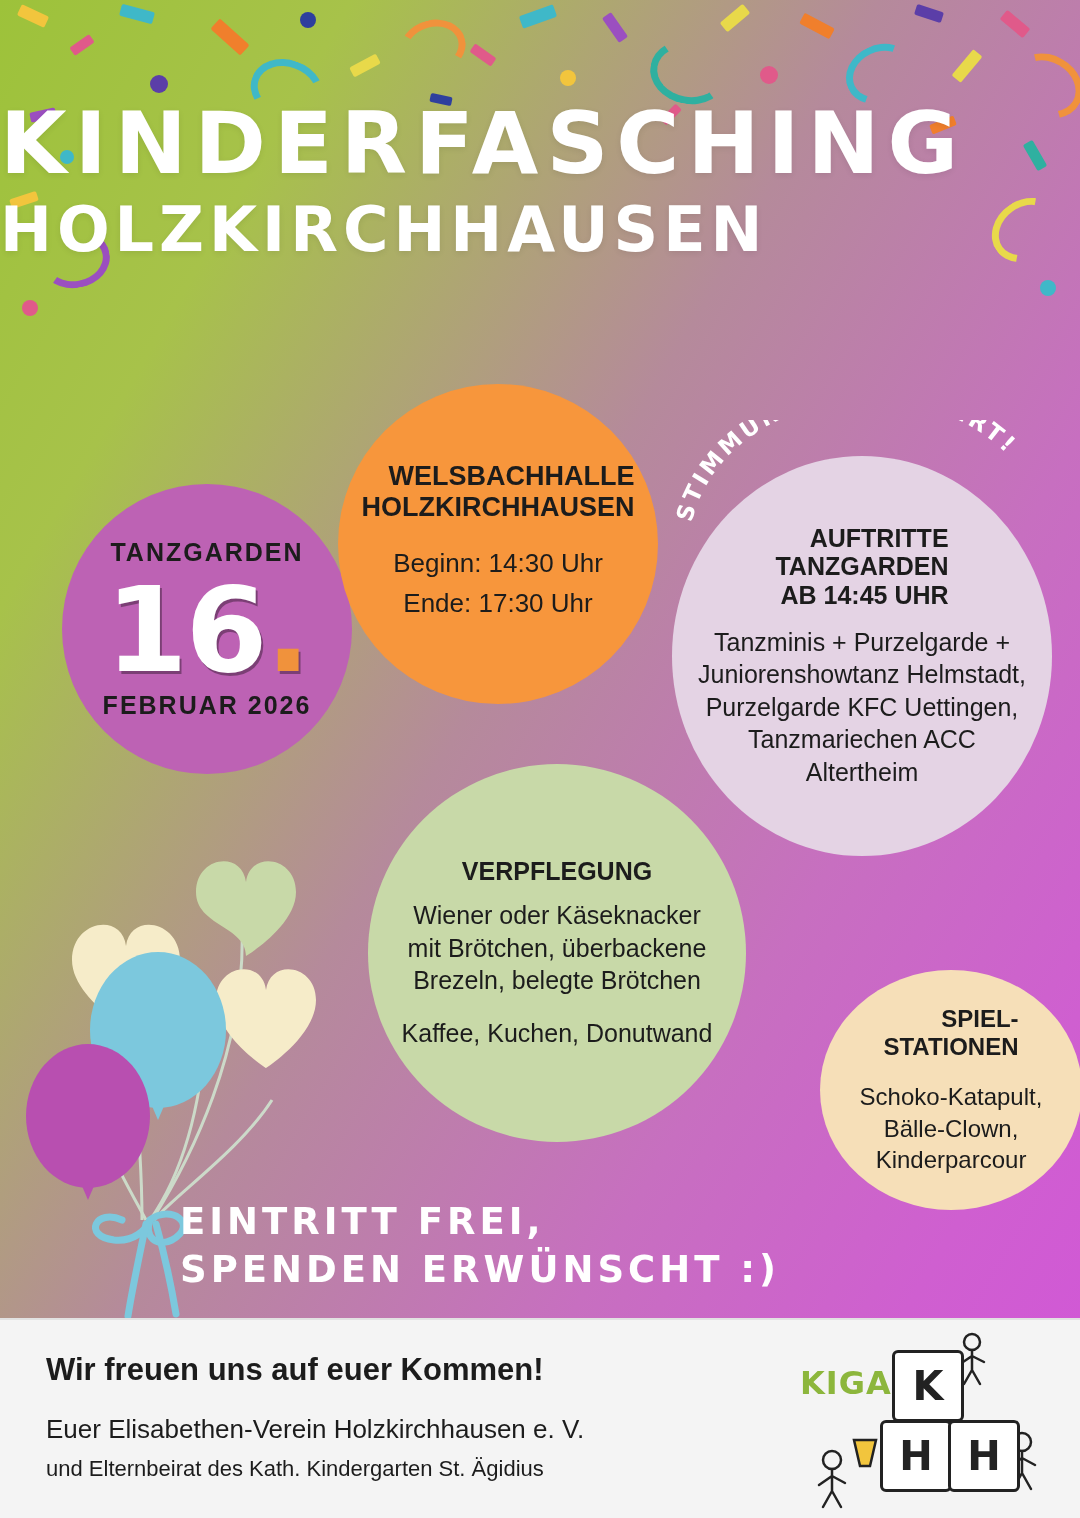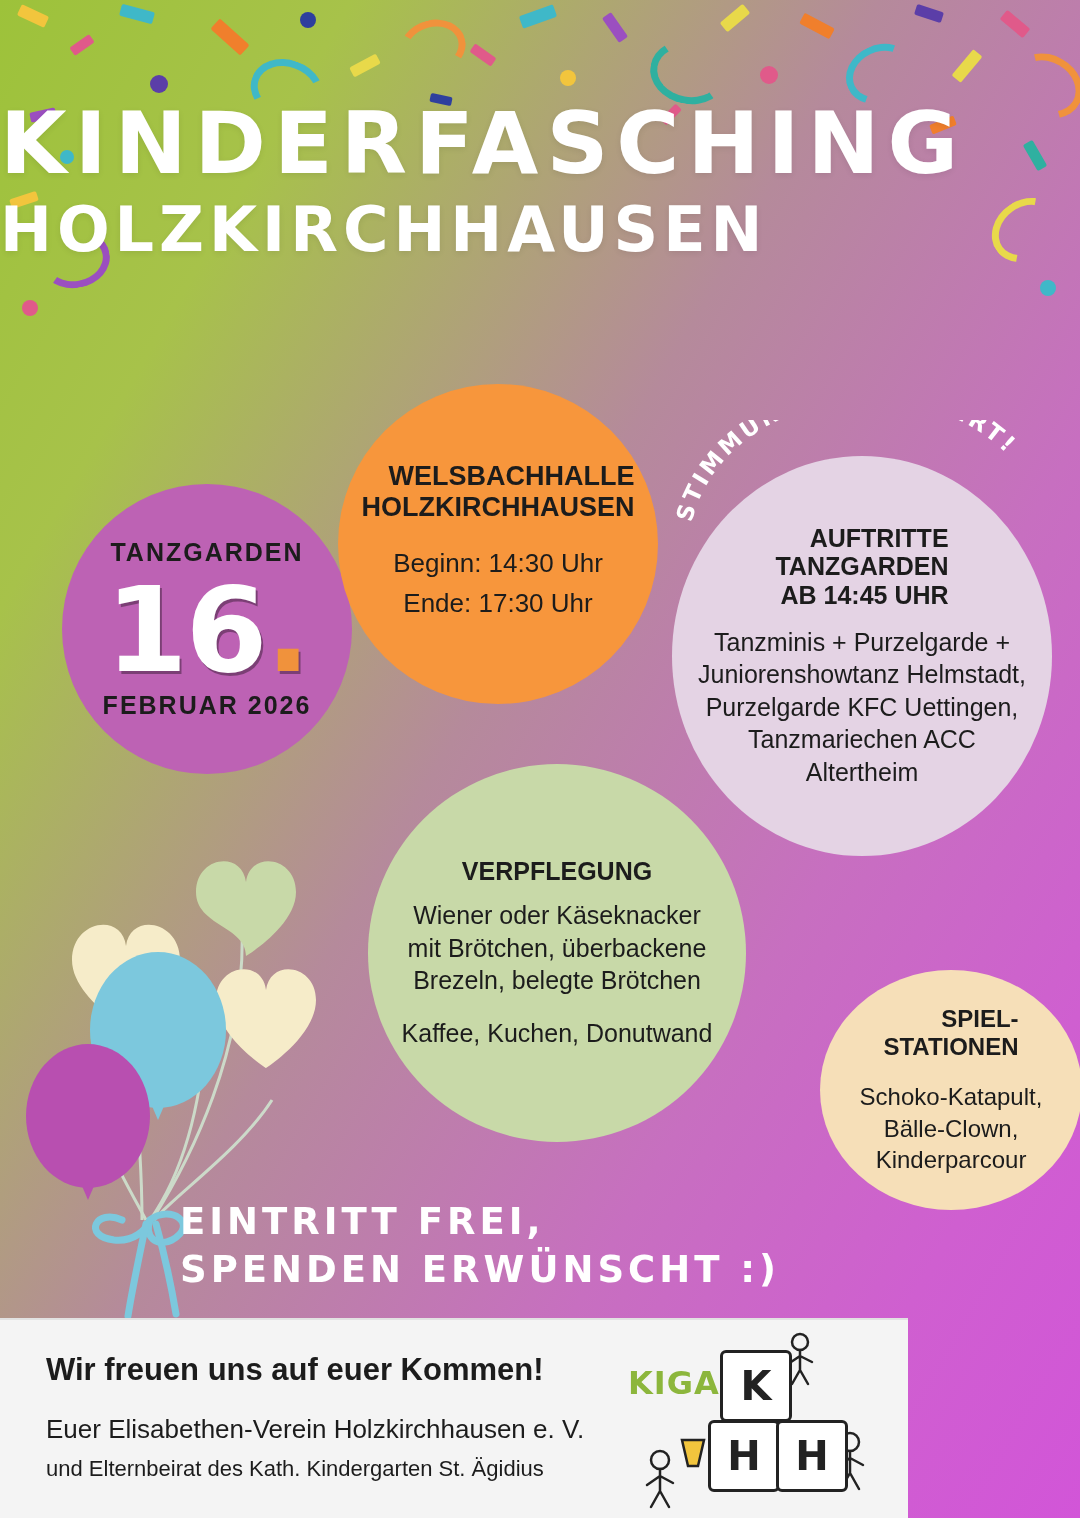--- a/index.html
+++ b/index.html
@@ -211,21 +211,21 @@
     font-size: 37px;
     letter-spacing: 4px;
     line-height: 1.3;
   }
 
   
   .footer {
     position: absolute;
     left: 0;
     bottom: 0;
-    width: 908px;
+    width: 1080px;
     height: 198px;
     background: #f4f4f4;
     border-top: 2px solid #e2e2e2;
   }
   .footer .f-head {
     position: absolute;
     left: 46px;
     top: 32px;
     font-size: 31px;
     font-weight: bold;

